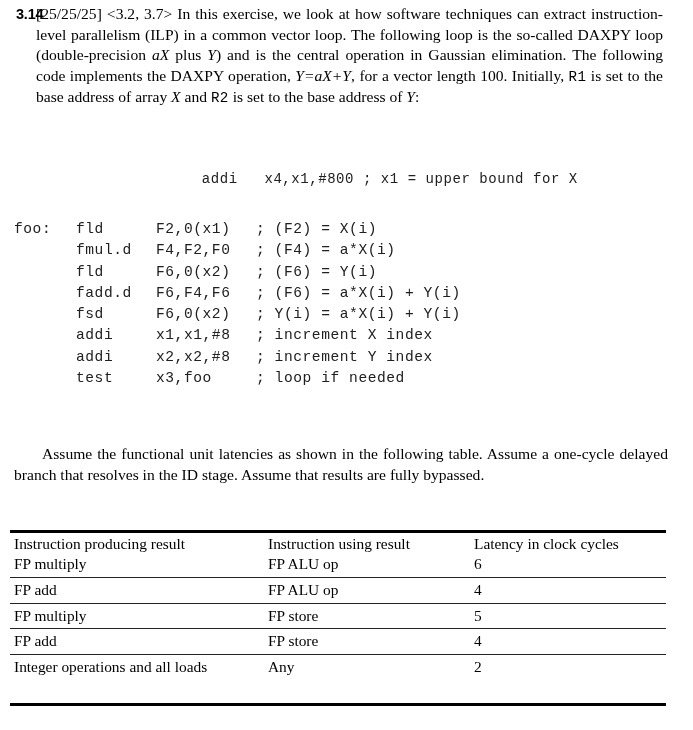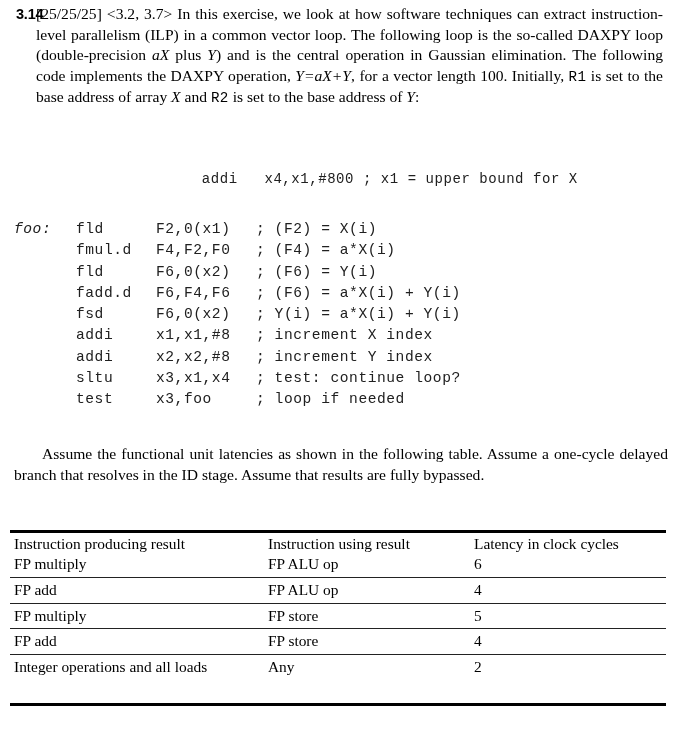--- a/index.html
+++ b/index.html
@@ -85,21 +85,21 @@
     font-size: 14.6px;
     letter-spacing: 0.55px;
     color: #202020;
     line-height: 21.3px;
   }
   .code-row {
     display: block;
     white-space: pre;
     height: 21.3px;
   }
-  .c-label  { display: inline-block; width: 62px; margin-left: 14px; font-style: italic; }
+  .c-label  { display: inline-block; width: 62px; margin-left: 14px; }
   .c-op     { display: inline-block; width: 80px; }
   .c-args   { display: inline-block; width: 100px; }
   .c-cmt    { display: inline-block; }
 
   
   .assume-para {
     position: absolute;
     left: 14px;
     top: 444px;
     width: 654px;
@@ -163,21 +163,20 @@
   </div>
 
   <div class="code-listing" id="code-listing">
       <span class="code-row"><span class="c-label">foo:</span><span class="c-op">fld</span><span class="c-args">F2,0(x1)</span><span class="c-cmt">; (F2) = X(i)</span></span>
       <span class="code-row"><span class="c-label"></span><span class="c-op">fmul.d</span><span class="c-args">F4,F2,F0</span><span class="c-cmt">; (F4) = a*X(i)</span></span>
       <span class="code-row"><span class="c-label"></span><span class="c-op">fld</span><span class="c-args">F6,0(x2)</span><span class="c-cmt">; (F6) = Y(i)</span></span>
       <span class="code-row"><span class="c-label"></span><span class="c-op">fadd.d</span><span class="c-args">F6,F4,F6</span><span class="c-cmt">; (F6) = a*X(i) + Y(i)</span></span>
       <span class="code-row"><span class="c-label"></span><span class="c-op">fsd</span><span class="c-args">F6,0(x2)</span><span class="c-cmt">; Y(i) = a*X(i) + Y(i)</span></span>
       <span class="code-row"><span class="c-label"></span><span class="c-op">addi</span><span class="c-args">x1,x1,#8</span><span class="c-cmt">; increment X index</span></span>
       <span class="code-row"><span class="c-label"></span><span class="c-op">addi</span><span class="c-args">x2,x2,#8</span><span class="c-cmt">; increment Y index</span></span>
-      <span class="code-row"><span class="c-label"></span><span class="c-op">sltu</span><span class="c-args">x3,x1,x4</span><span class="c-cmt">; test: continue loop?</span></span>
       <span class="code-row"><span class="c-label"></span><span class="c-op">test</span><span class="c-args">x3,foo</span><span class="c-cmt">; loop if needed</span></span>
     </div>
 
   <div class="assume-para">Assume the functional unit latencies as shown in the following table. Assume a one-cycle delayed branch that resolves in the ID stage. Assume that results are fully bypassed.</div>
 
   <div class="bar-thick bar-top"></div>
   <table class="lat-table">
     <tbody id="lat-tbody">
         <tr class="row-headgroup">
           <td class="col-a">

